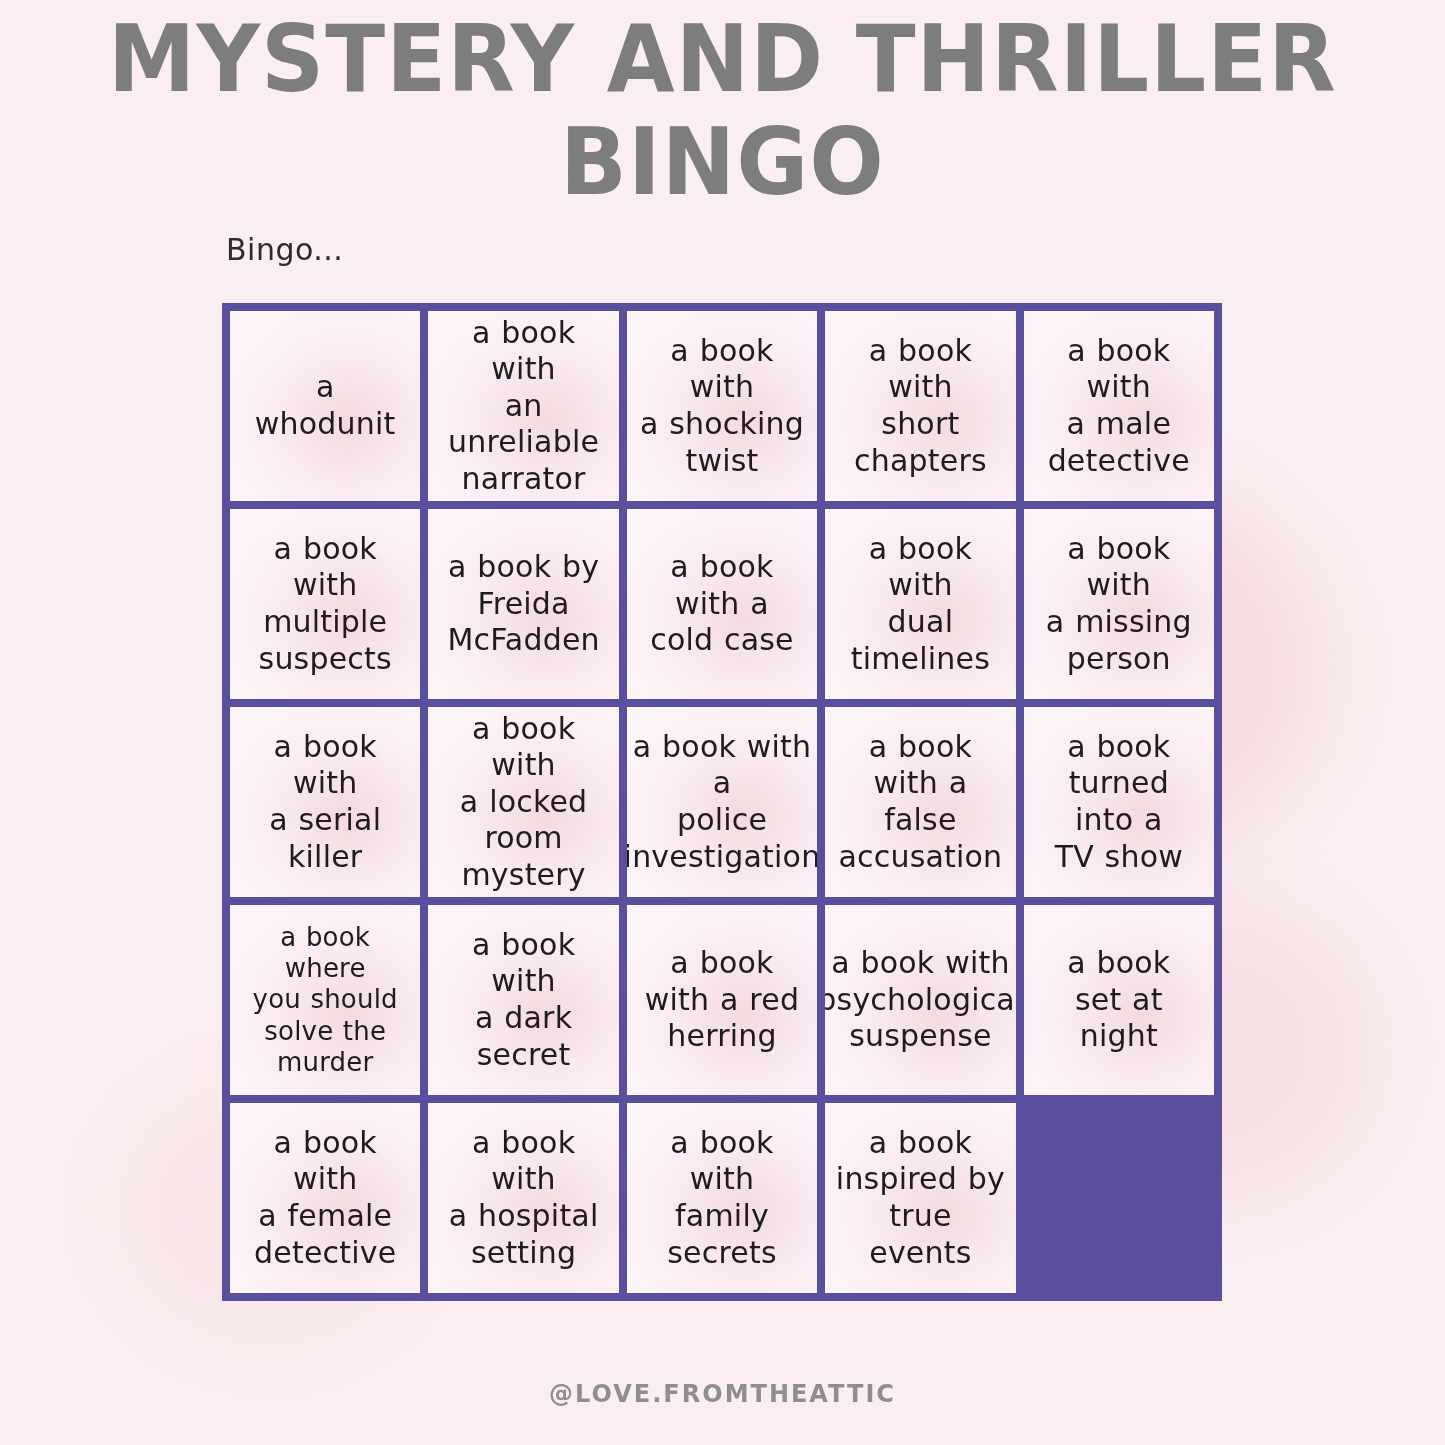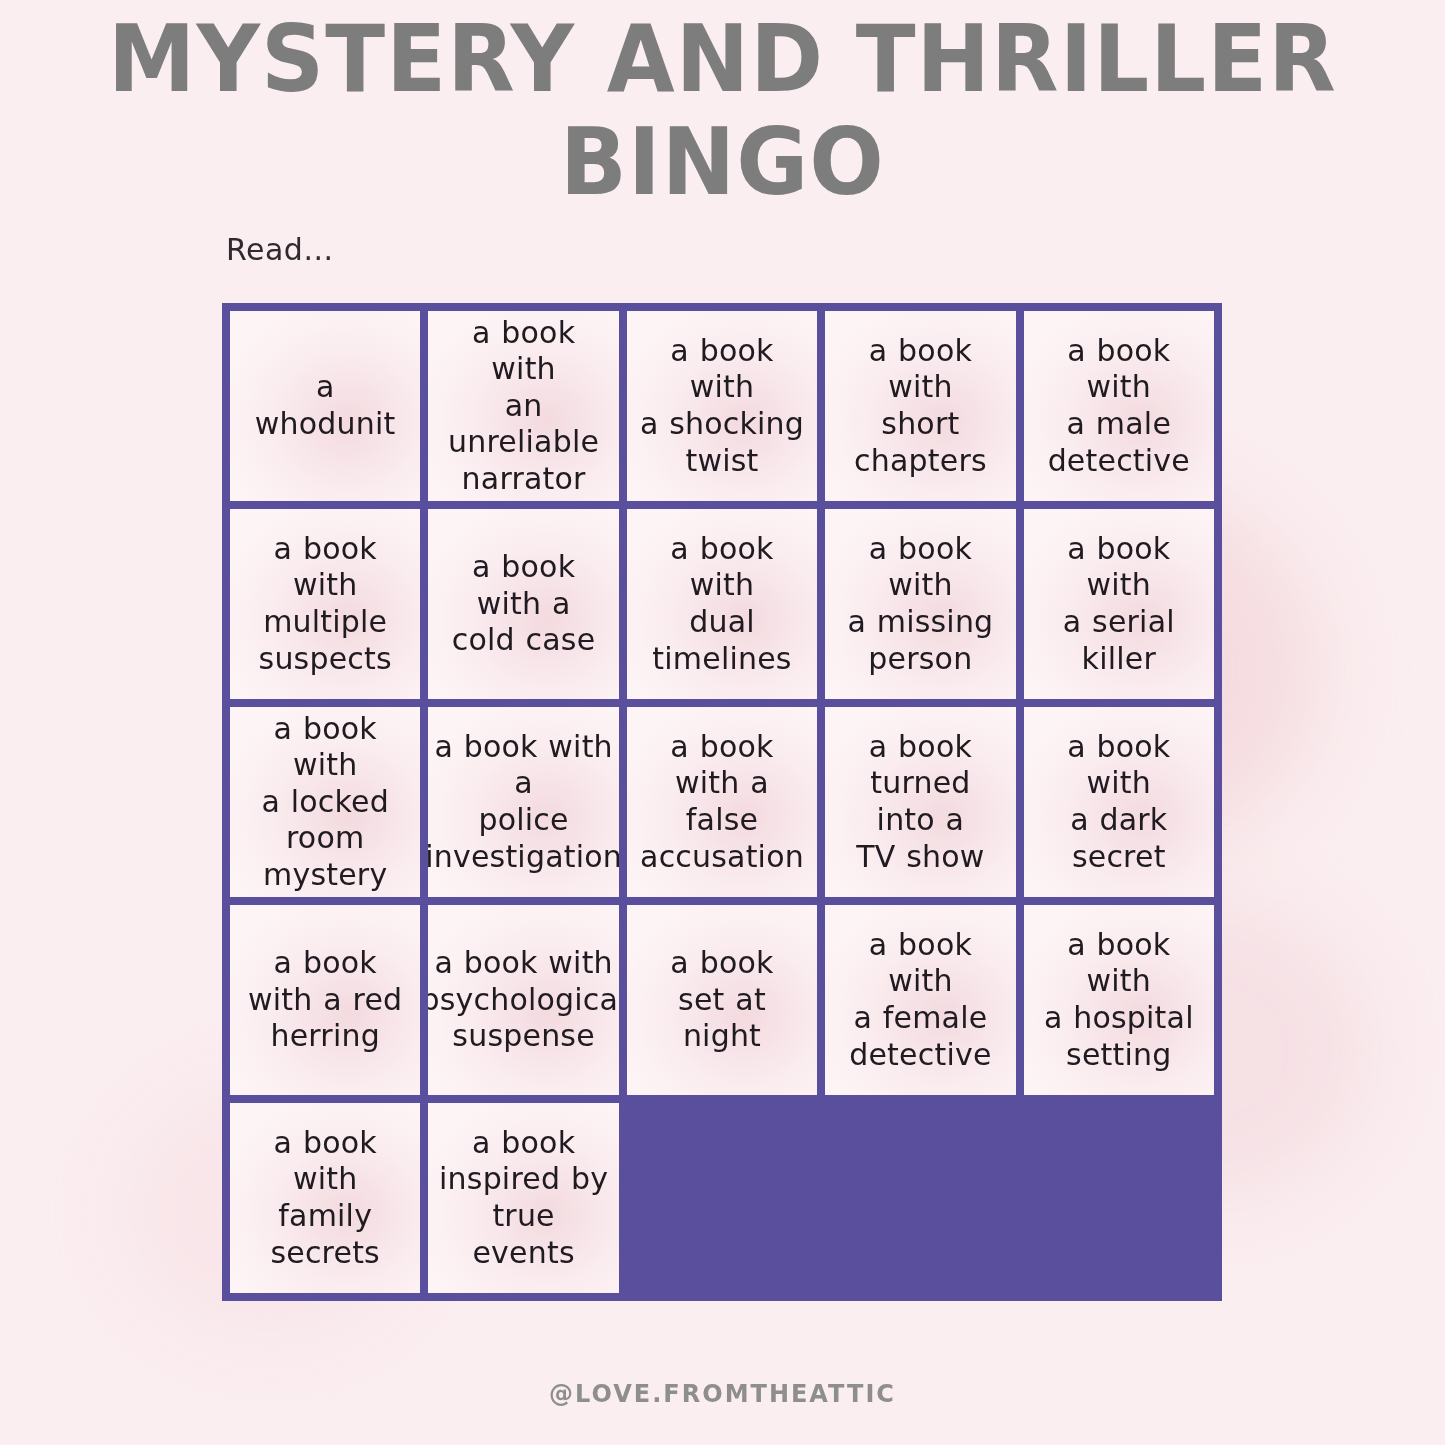--- a/index.html
+++ b/index.html
@@ -129,21 +129,21 @@
 
   <div class="wash a"></div>
   <div class="wash b"></div>
   <div class="wash c"></div>
 
   <div class="title">
     <span>Mystery and Thriller</span>
     <span class="line2">Bingo</span>
   </div>
 
-  <div class="read-label">Read...</div>
+  <div class="read-label">Bingo...</div>
 
   <div class="grid-wrap">
     <div class="grid" id="grid">
         <div class="cell">
           <span>a<br>whodunit</span>
         </div>
         <div class="cell">
           <span>a book with<br>an unreliable<br>narrator</span>
         </div>
         <div class="cell">
@@ -152,20 +152,23 @@
         <div class="cell">
           <span>a book with<br>short<br>chapters</span>
         </div>
         <div class="cell">
           <span>a book with<br>a male<br>detective</span>
         </div>
         <div class="cell">
           <span>a book with<br>multiple<br>suspects</span>
         </div>
         <div class="cell">
+          <span>a book by<br>Freida<br>McFadden</span>
+        </div>
+        <div class="cell">
           <span>a book<br>with a<br>cold case</span>
         </div>
         <div class="cell">
           <span>a book with<br>dual<br>timelines</span>
         </div>
         <div class="cell">
           <span>a book with<br>a missing<br>person</span>
         </div>
         <div class="cell">
           <span>a book with<br>a serial<br>killer</span>
@@ -174,20 +177,23 @@
           <span>a book with<br>a locked room<br>mystery</span>
         </div>
         <div class="cell">
           <span>a book with a<br>police<br>investigation</span>
         </div>
         <div class="cell">
           <span>a book with a<br>false<br>accusation</span>
         </div>
         <div class="cell">
           <span>a book turned<br>into a<br>TV show</span>
+        </div>
+        <div class="cell small">
+          <span>a book where<br>you should<br>solve the<br>murder</span>
         </div>
         <div class="cell">
           <span>a book with<br>a dark<br>secret</span>
         </div>
         <div class="cell">
           <span>a book<br>with a red<br>herring</span>
         </div>
         <div class="cell">
           <span>a book with<br>psychological<br>suspense</span>
         </div>

